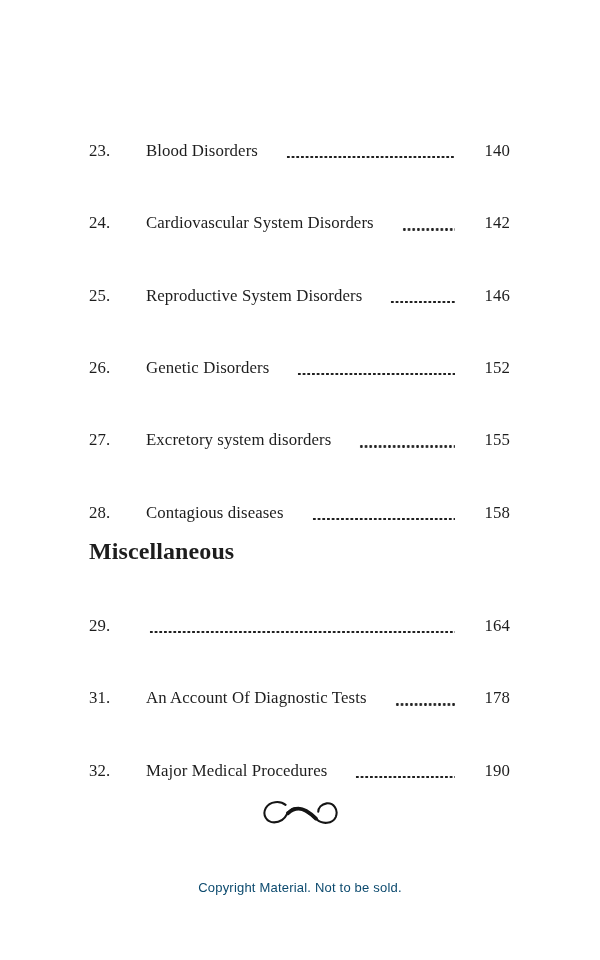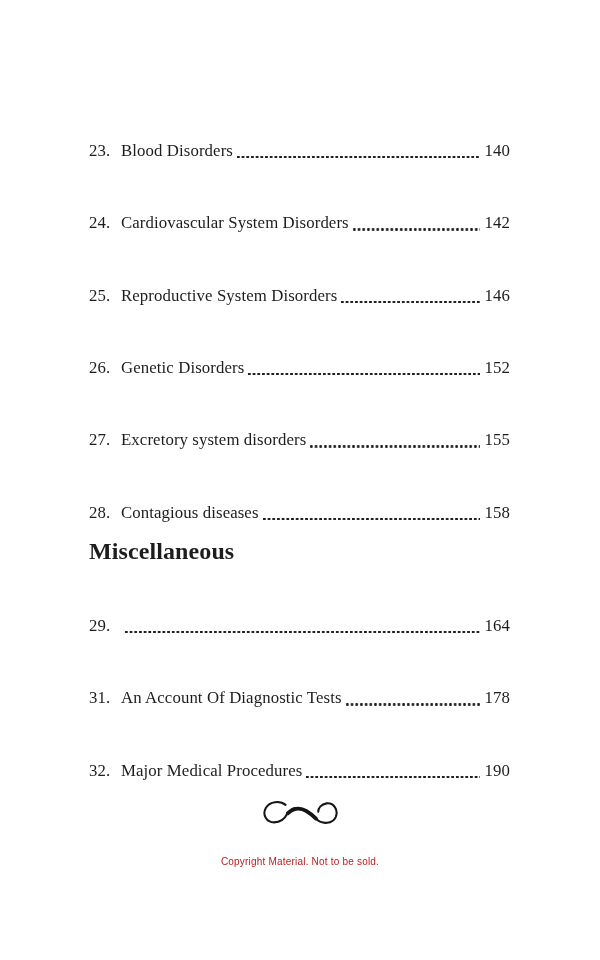--- a/index.html
+++ b/index.html
@@ -21,20 +21,21 @@
     width: 421px;
     color: #1d1d1d;
   }
   .toc-row {
     display: flex;
     align-items: baseline;
     font-size: 16.8px;
     line-height: 24.35px;
     letter-spacing: 0.1px;
     white-space: nowrap;
+    gap: 25px;
   }
   .num {
     width: 32px;
     flex: 0 0 32px;
   }
   .title {
     flex: 0 0 auto;
   }
   .leader {
     flex: 1 1 auto;
@@ -62,26 +63,26 @@
   .ornament-wrap {
     margin-top: 16px;
     text-align: center;
   }
   .ornament-wrap svg {
     display: inline-block;
   }
   .footer {
     position: absolute;
     left: 0;
-    top: 856px;
+    top: 880px;
     width: 100%;
     text-align: center;
     font-family: "Liberation Sans", sans-serif;
-    font-size: 10px;
-    color: #b91c1c;
+    font-size: 13px;
+    color: #0c4a6e;
     letter-spacing: 0.2px;
   }
 </style>
 </head>
 <body>
 
 <div class="toc">
 
   <div class="toc-row">
     <span class="num">23.</span>

